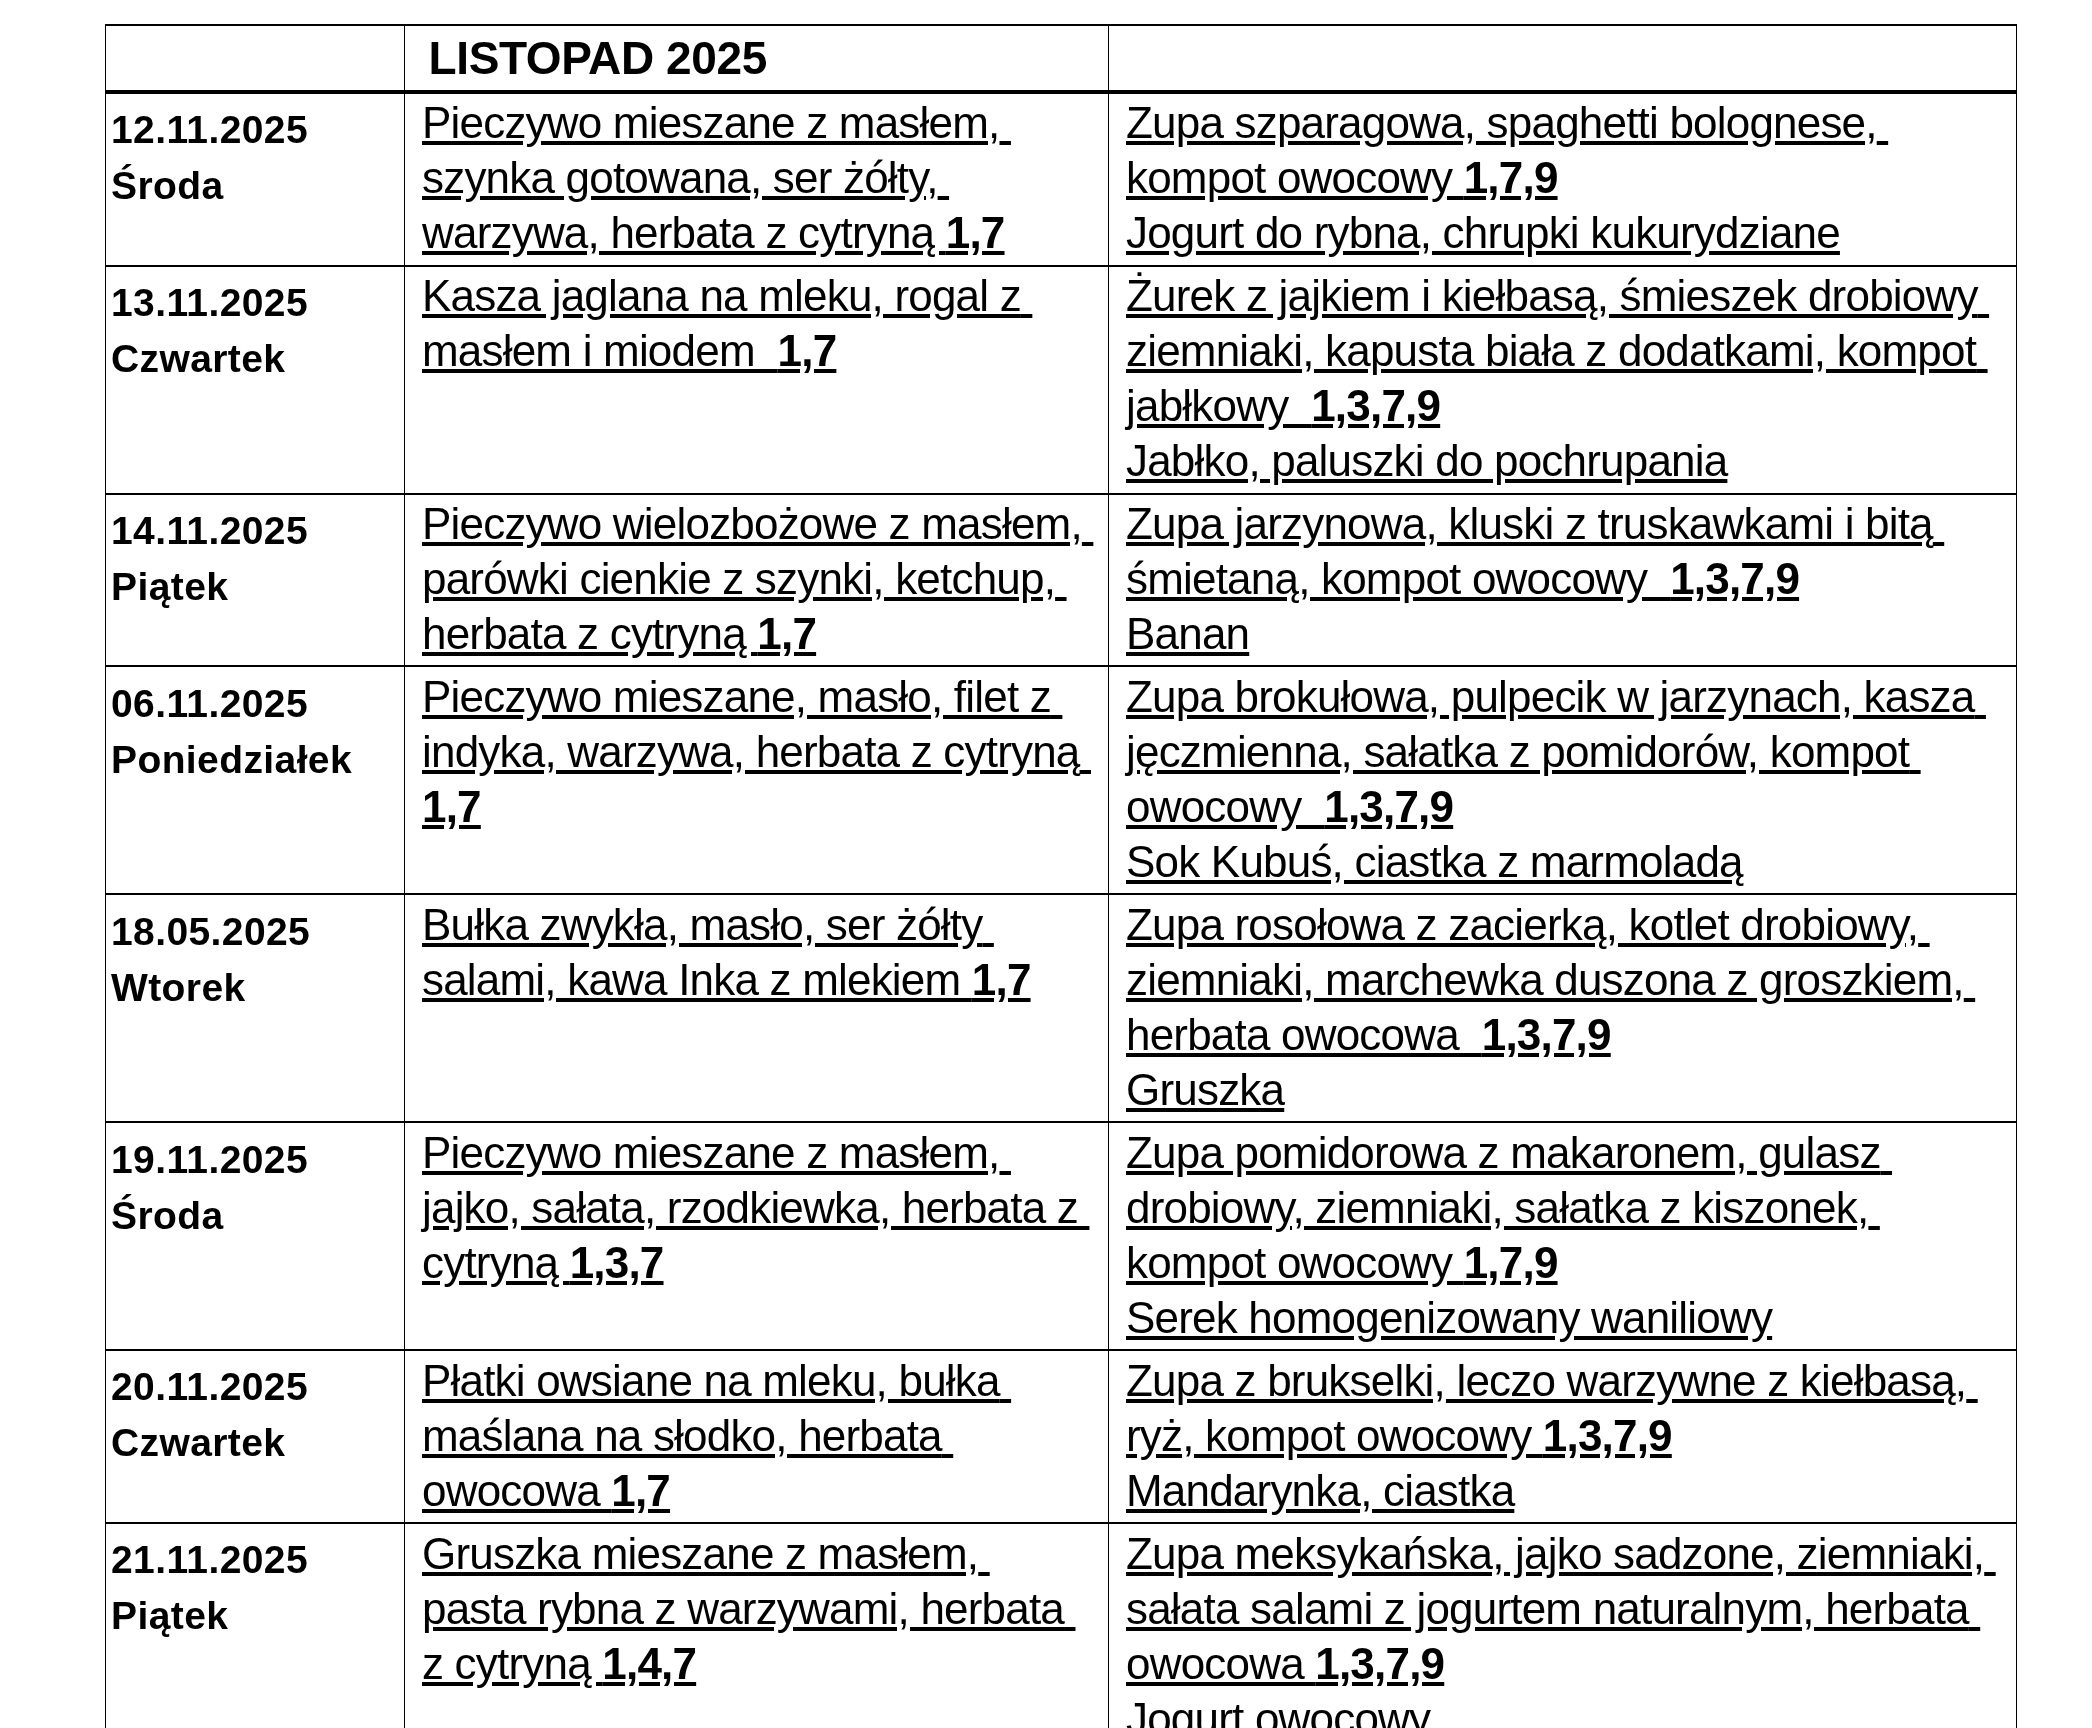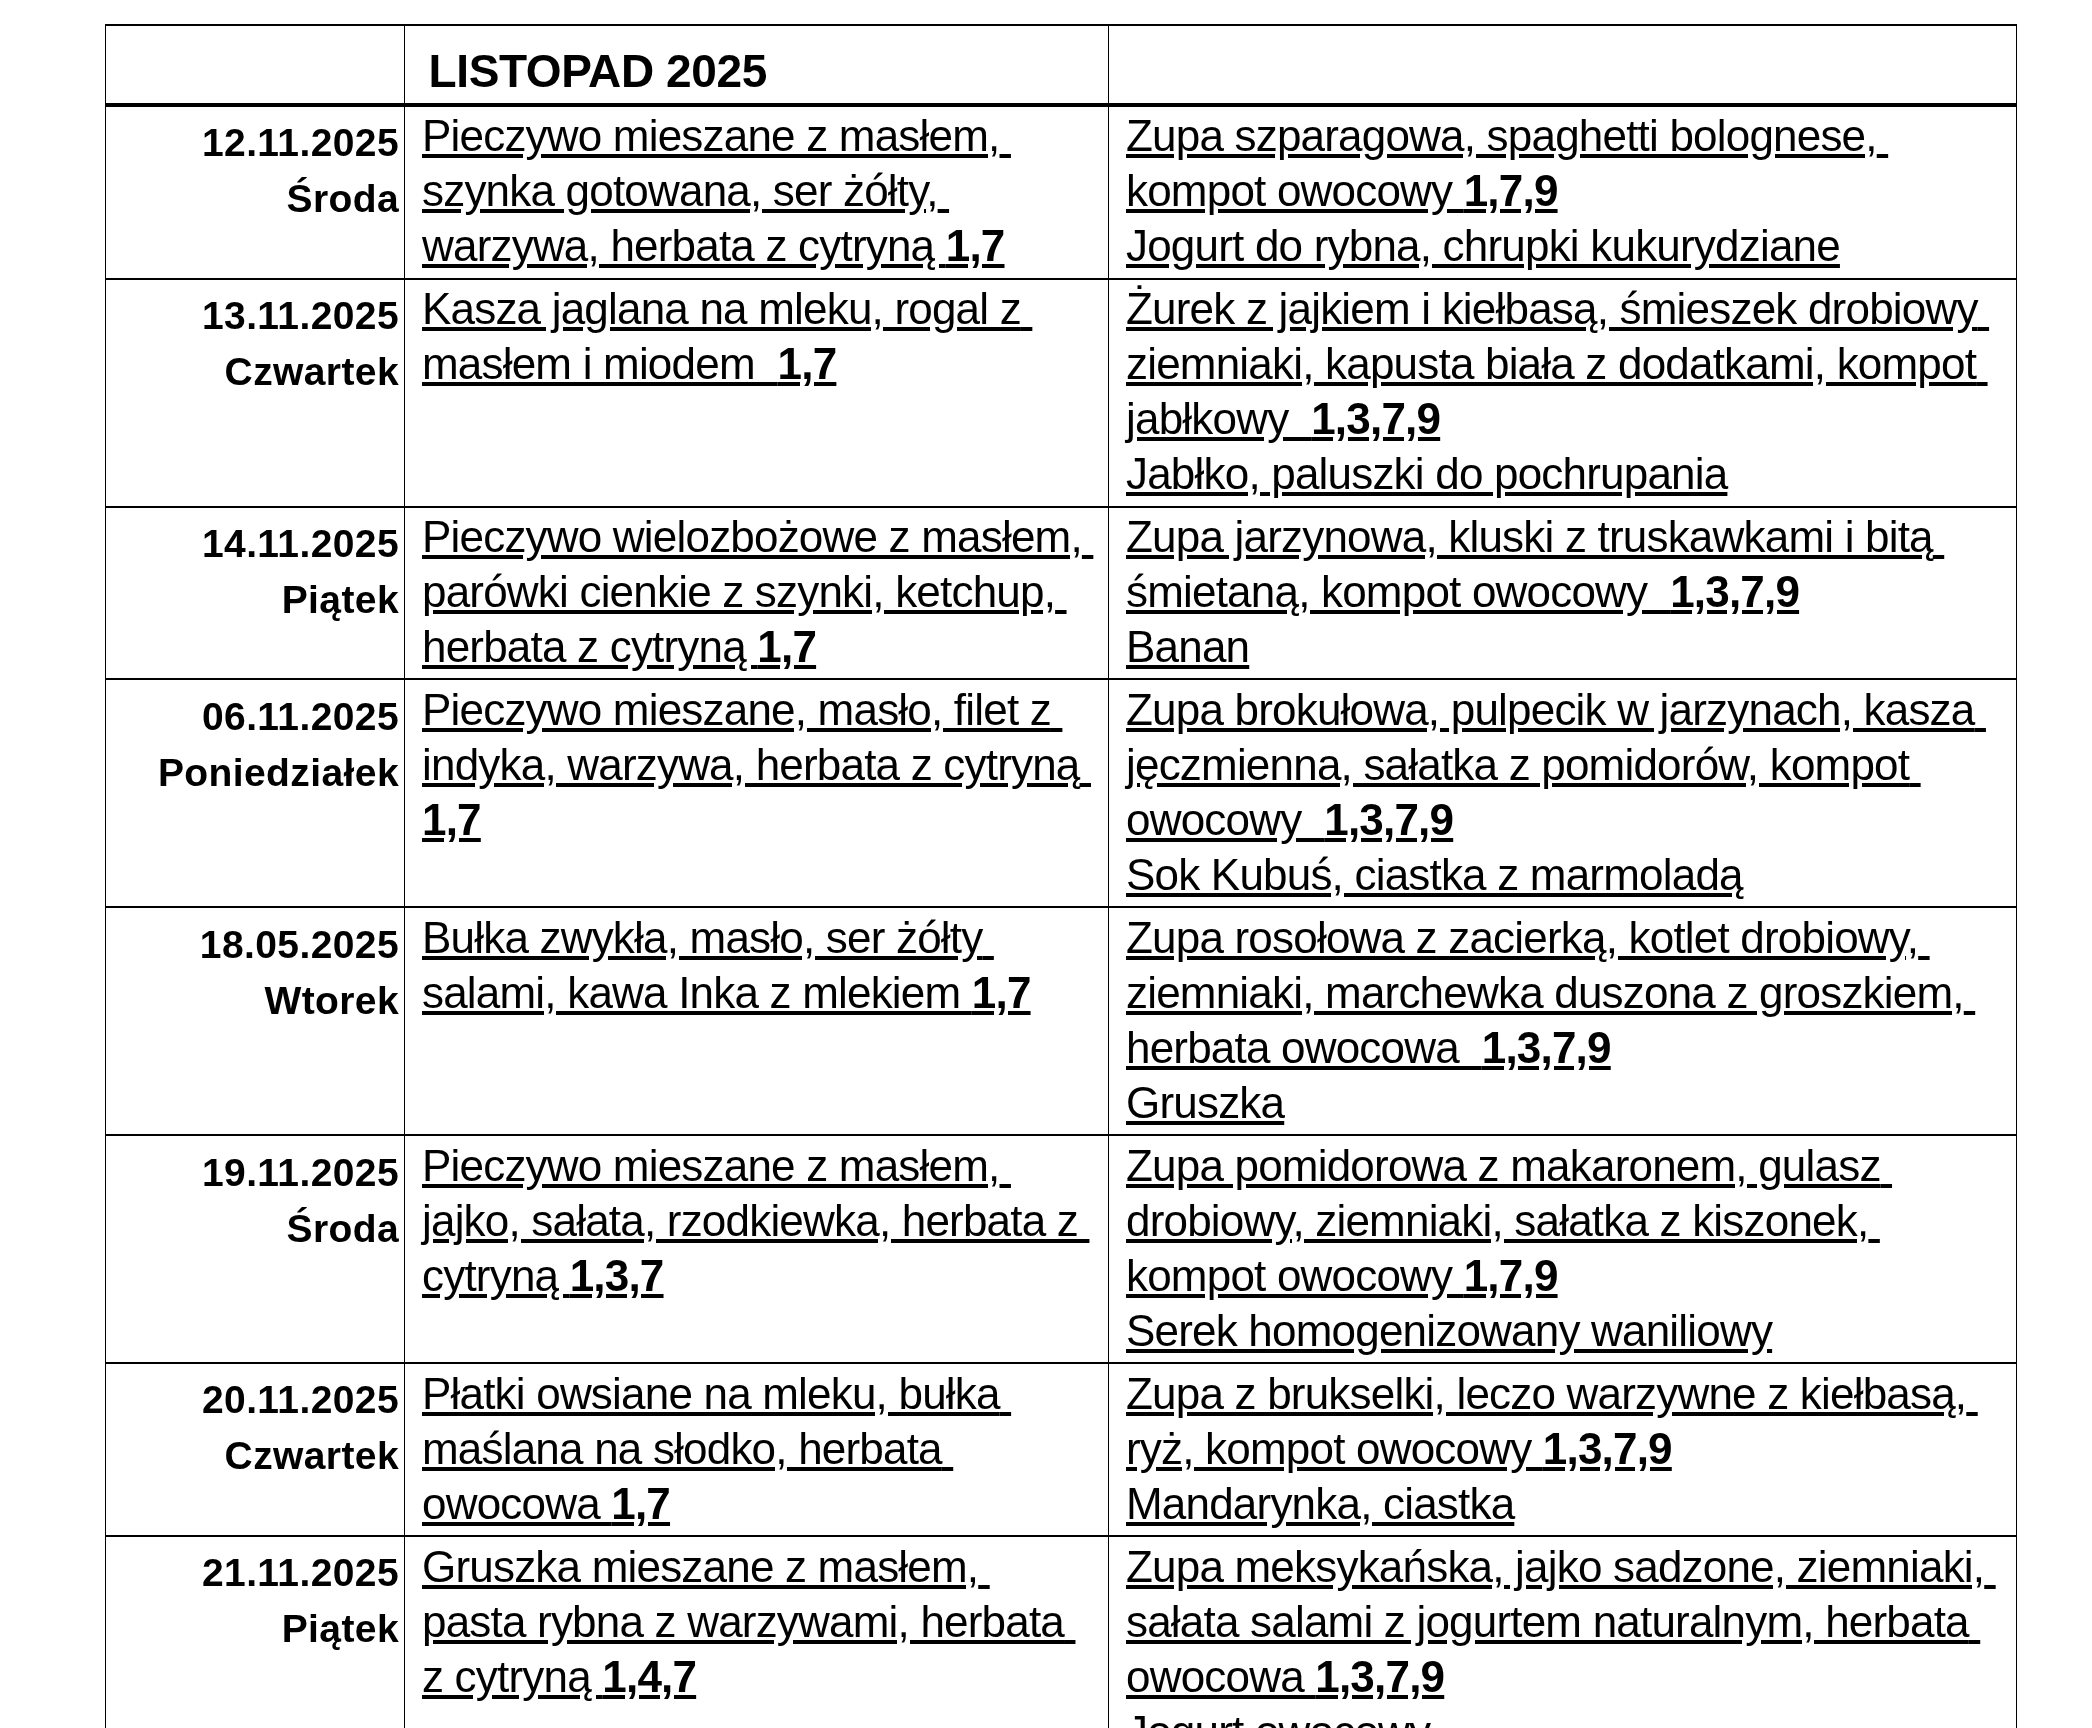--- a/index.html
+++ b/index.html
@@ -42,24 +42,24 @@
   }
   tr.header-row td {
     height: 49px;
     border-bottom-width: 4.2px;
   }
   td.month-cell {
     font-weight: 700;
     font-size: 46px;
     letter-spacing: -0.4px;
     padding-left: 23.6px;
-    padding-top: 18px;
+    padding-top: 5px;
   }
   td.date-cell {
-    text-align: right;
+    text-align: left;
     padding: 8.4px 5px 3.4px 5px;
   }
   .date-line, .weekday-line {
     font-weight: 700;
     font-size: 39px;
     line-height: 56px;
     letter-spacing: 0.4px;
   }
   td.menu-text {
     white-space: pre-wrap;

